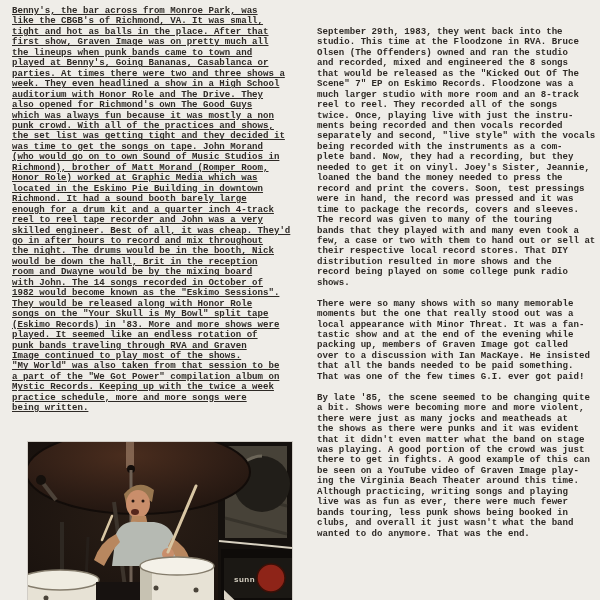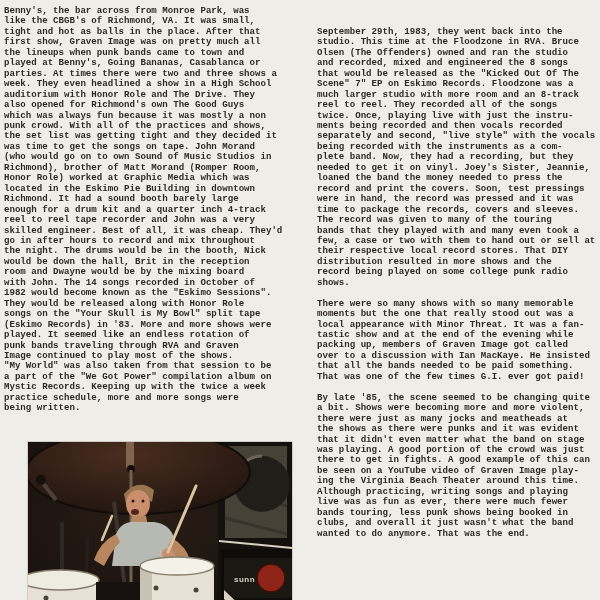--- a/index.html
+++ b/index.html
@@ -18,21 +18,21 @@
   .col {
     position: absolute;
     top: 6px;
     font-size: 9.1px;
     line-height: 10.45px;
     font-weight: 700;
     color: #2e2a26;
     white-space: pre;
     letter-spacing: 0;
   }
-  .col-left  { left: 4px;  width: 290px; }
+  .col-left  { left: 12px;  width: 290px; text-decoration: underline; }
   .col-right { left: 317px; width: 282px; }
   .para { margin: 0 0 10.45px 0; }
   .photo {
     position: absolute;
     left: 19px; top: 442px;
     width: 264px; height: 169px;
     background: #1b1410;
     box-shadow: 0 0 0 1px rgba(120,110,95,0.25);
     margin-left: 9px;
   }

